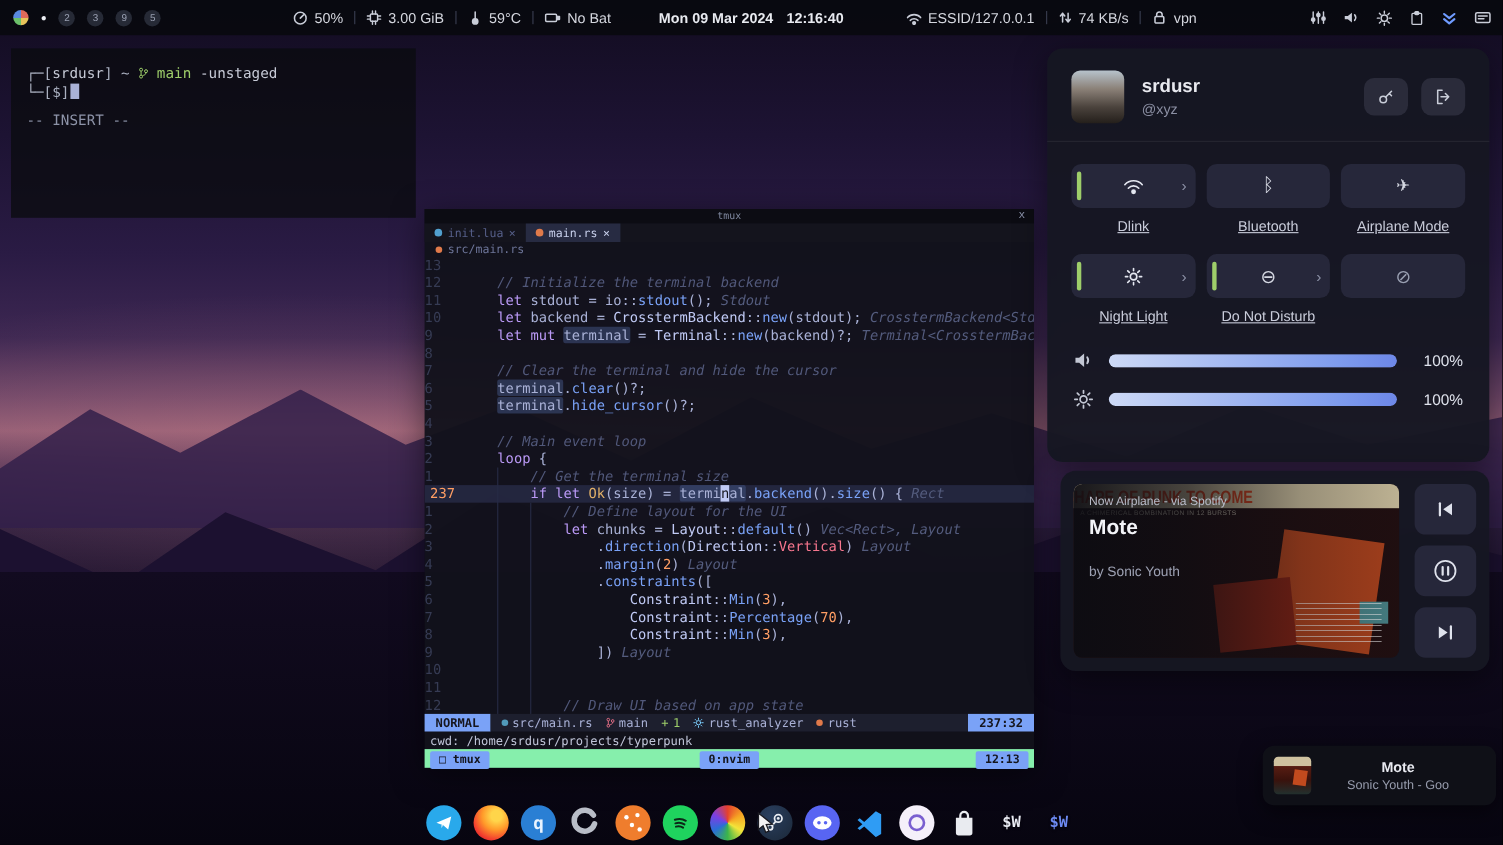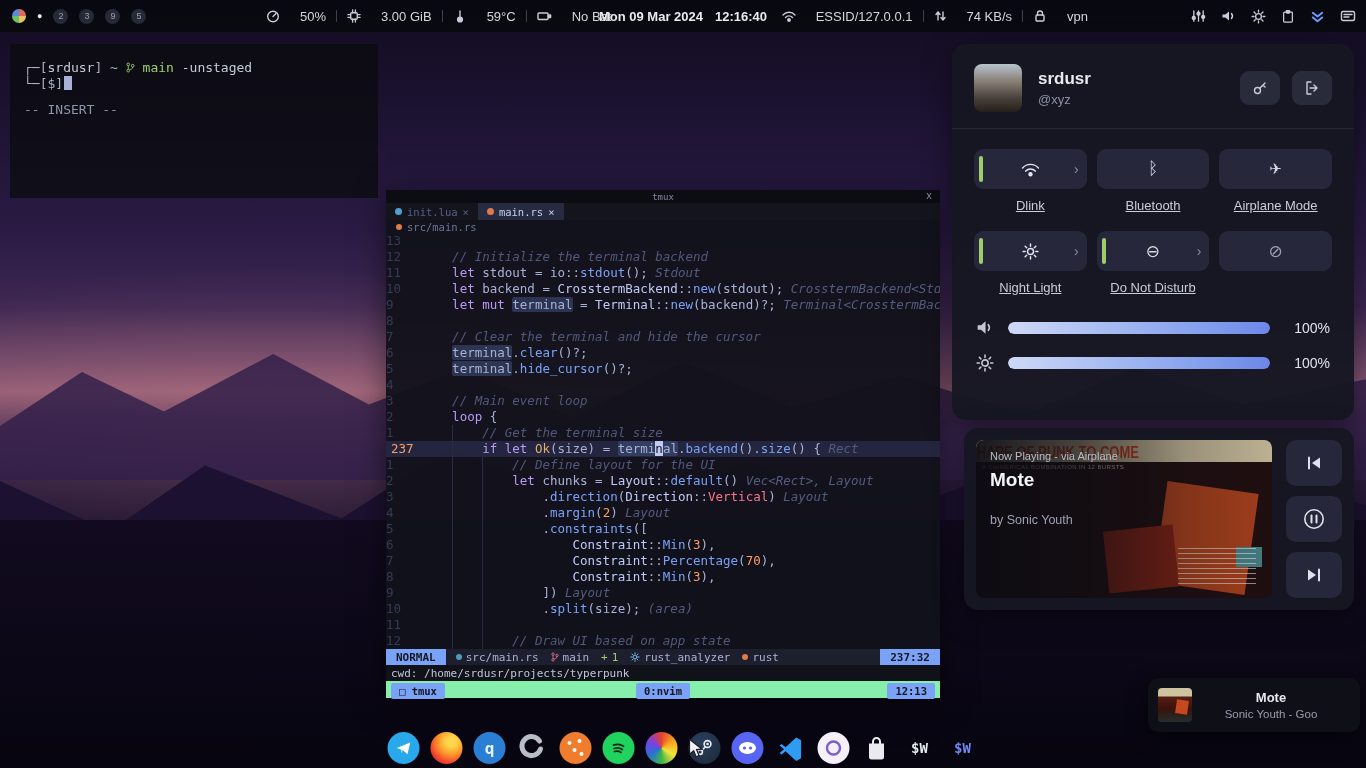--- a/index.html
+++ b/index.html
@@ -19,21 +19,21 @@
   
   .topbar{position:absolute;left:0;top:0;width:1366px;height:32px;background:rgba(8,9,14,.9);
     color:#d4d6de;font-size:13px;z-index:10;}
   .tb-ws{position:absolute;left:12px;top:0;height:32px;display:flex;align-items:center;gap:11px;}
   .logo{width:14px;height:14px;border-radius:50%;
     background:conic-gradient(#e06a5a 0 25%,#e8c45a 25% 50%,#6cc06a 50% 75%,#5a8ae0 75% 100%);}
   .ws-dot{color:#eceef4;font-size:9px;}
   .ws-n{width:15px;height:15px;border-radius:50%;background:#262a36;color:#9aa0b2;font-size:9px;
     display:flex;align-items:center;justify-content:center;}
   .tb-stats{position:absolute;left:266px;top:0;height:32px;display:flex;align-items:center;gap:10px;}
-  .tb-item{display:flex;gap:20px;}
+  .tb-item{display:flex;align-items:center;gap:6px;}
   .tb-sep{width:1px;height:12px;background:#3a3f52;}
   .tb-clock{position:absolute;left:50%;top:0;transform:translateX(-50%);height:32px;
     display:flex;align-items:center;gap:12px;font-weight:700;color:#e8eaf0;}
   .tb-net{position:absolute;right:278px;top:0;height:32px;display:flex;align-items:center;gap:10px;}
   .tb-icons{position:absolute;right:10px;top:0;height:32px;display:flex;align-items:center;gap:15px;}
   .tb-icons svg{display:block;}
   .icon-stroke{stroke:#c9cdd8;fill:none;stroke-width:1.4;stroke-linecap:round;stroke-linejoin:round;}
 
   
   .hud{position:absolute;left:10px;top:44px;width:368px;height:154px;background:rgba(10,11,16,.78);
@@ -392,21 +392,20 @@
         <div class="code-row">
           <span class="gutter">8</span>
           <span class="code-text"><span class="c-fg">                    </span><span class="c-ty">Constraint</span><span class="c-fg">::</span><span class="c-fn">Min</span><span class="c-fg">(</span><span class="c-nu">3</span><span class="c-fg">),</span></span>
         </div>
         <div class="code-row">
           <span class="gutter">9</span>
           <span class="code-text"><span class="c-fg">                ]) </span><span class="c-hint">Layout</span></span>
         </div>
         <div class="code-row">
           <span class="gutter">10</span>
-          <span class="code-text"><span class="c-fg">                .</span><span class="c-fn">split</span><span class="c-fg">(size); </span><span class="c-hint">(area)</span></span>
         </div>
         <div class="code-row">
           <span class="gutter">11</span>
           <span class="code-text"></span>
         </div>
         <div class="code-row">
           <span class="gutter">12</span>
           <span class="code-text"><span class="c-cm">            // Draw UI based on app state</span></span>
         </div>
       </div>
@@ -551,21 +550,21 @@
   <div class="media">
     <div class="m-art">
       <div class="m-band"><span>SHAPE OF PUNK TO COME</span></div>
       <div class="m-band-sub">A CHIMERICAL BOMBINATION IN 12 BURSTS</div>
       <div class="patch p1"></div>
       <div class="patch p2"></div>
       <div class="patch p3"></div>
       <div class="tinytext"></div>
       <div class="m-overlay"></div>
       <div class="m-text">
-        <div class="m-source">Now Playing - via Airplane</div>
+        <div class="m-source">Now Airplane - via Spotify</div>
         <div class="m-title">Mote</div>
         <div class="m-artist">by Sonic Youth</div>
       </div>
     </div>
     <div class="m-controls">
       <div class="m-btn">
         <svg width="18" height="16" viewBox="0 0 18 16">
             <path d="M4 2.5v11" stroke="#dfe2ec" stroke-width="2" stroke-linecap="round"></path>
             <path d="M15 2.5 7 8l8 5.5v-11z" fill="#dfe2ec"></path>
           </svg>

